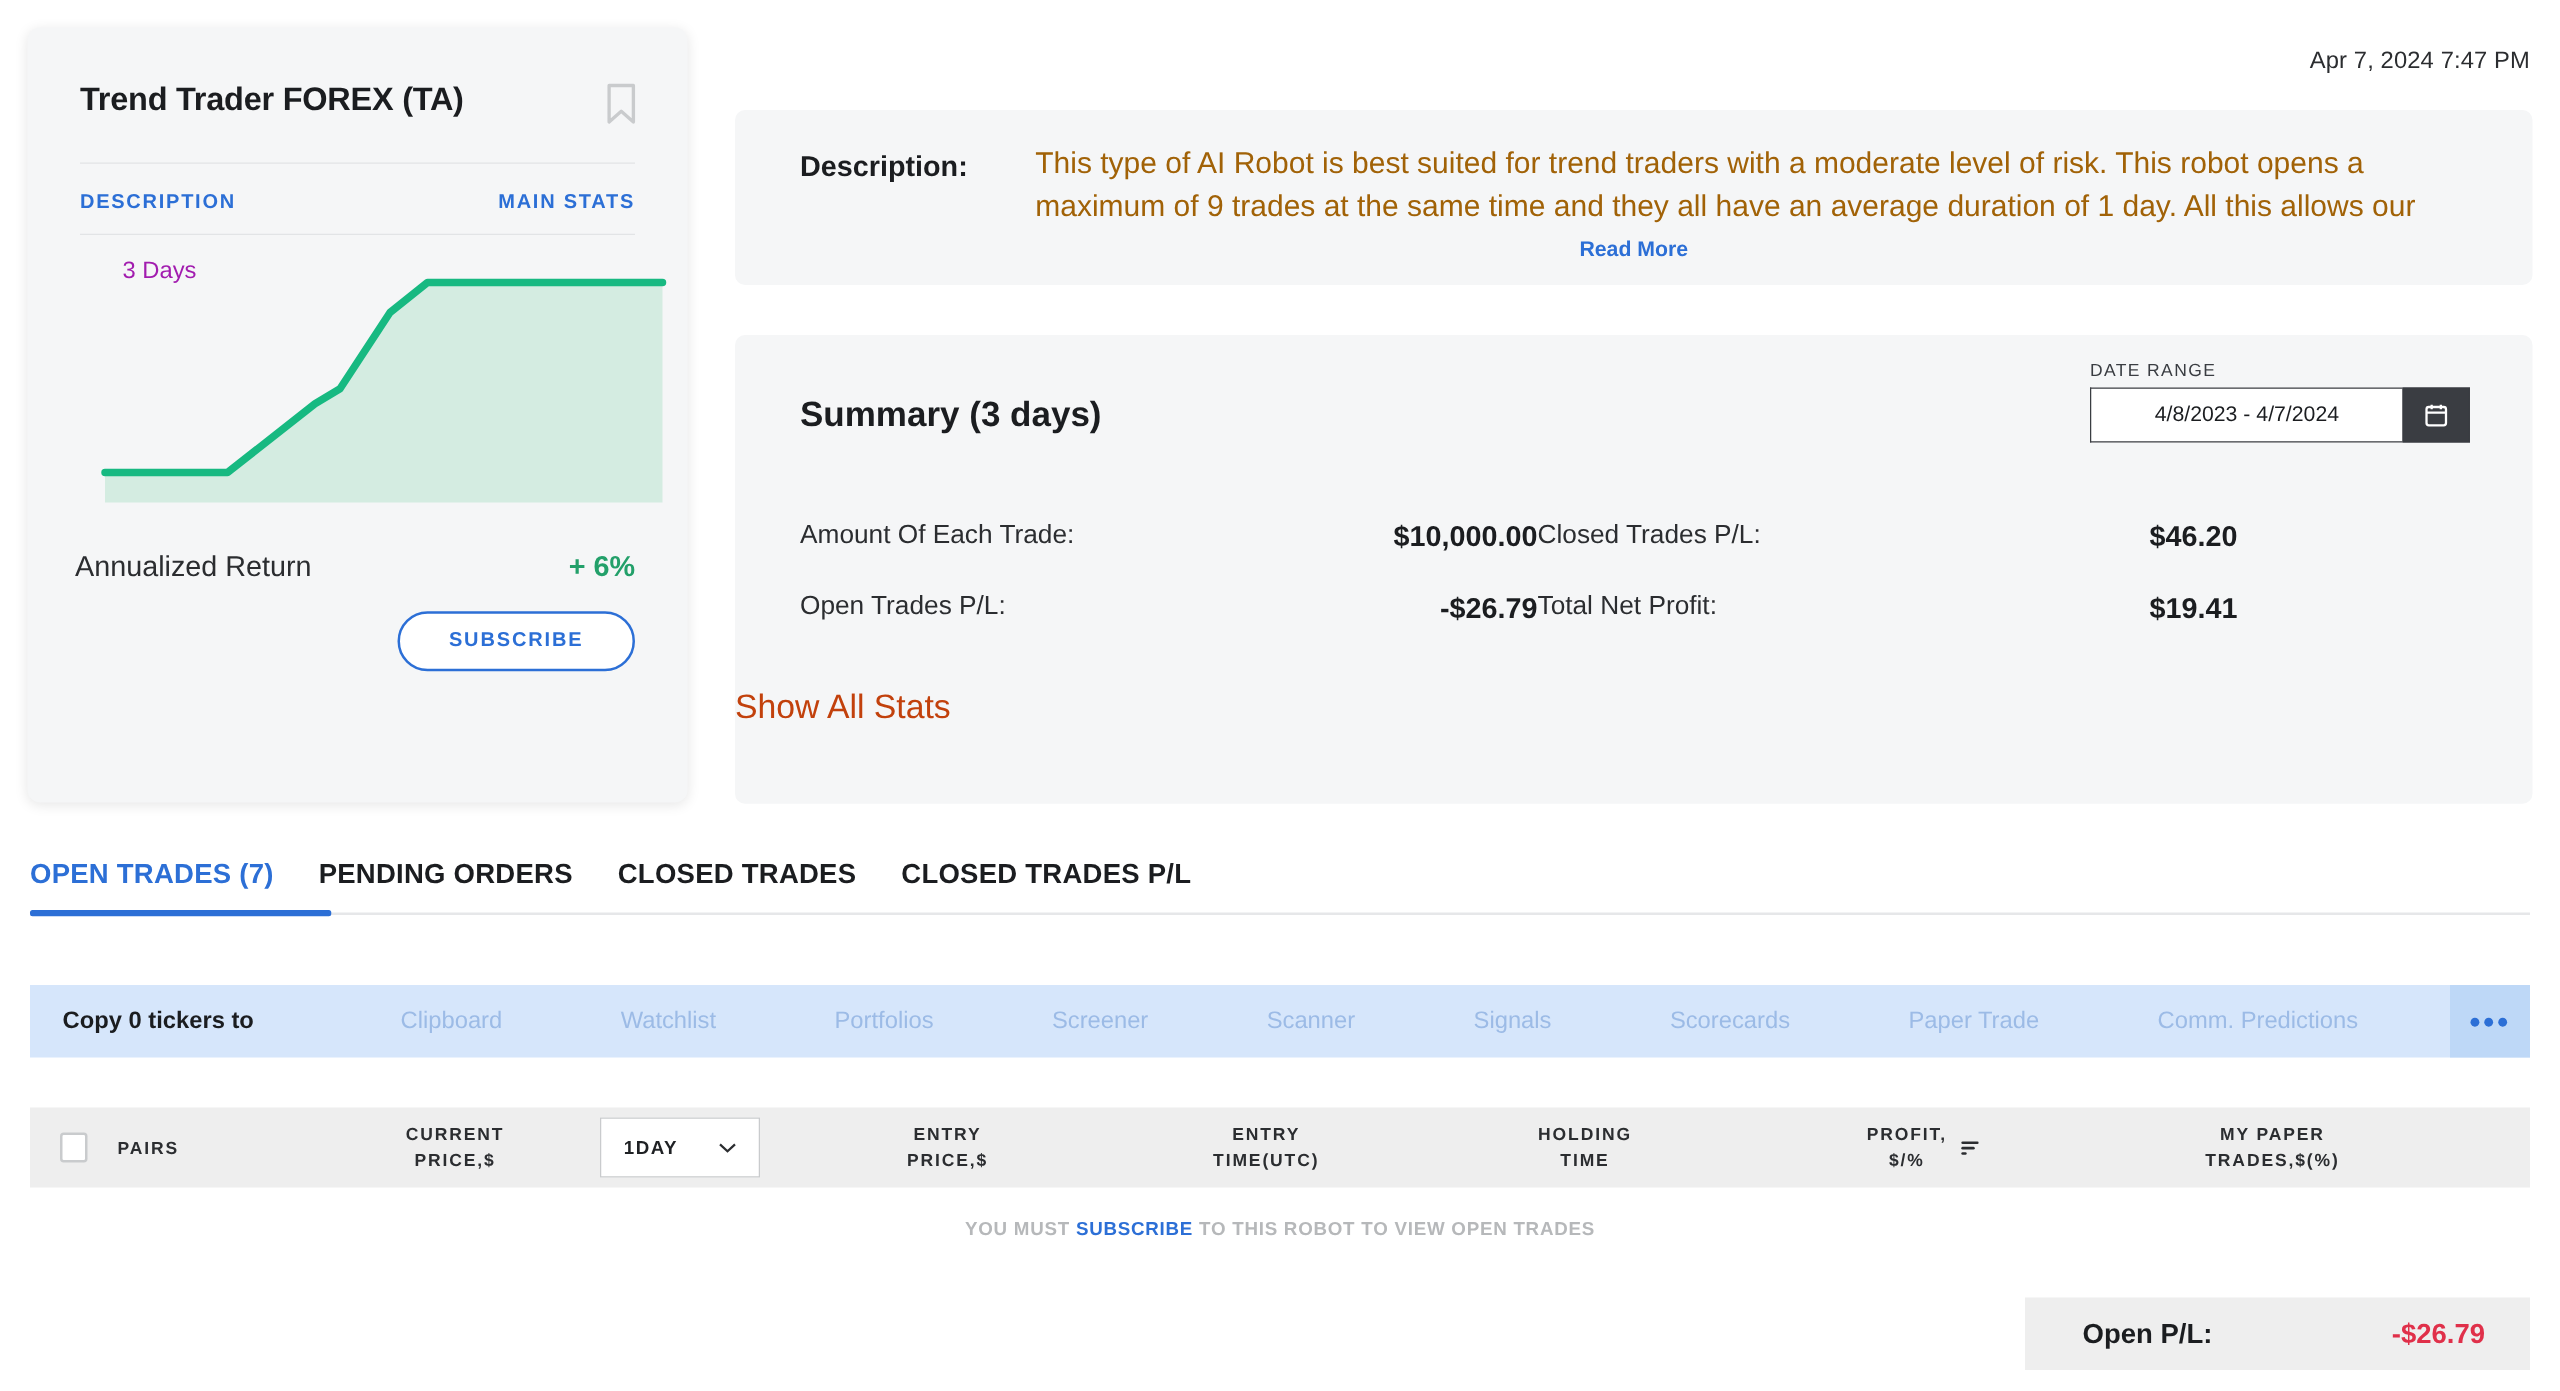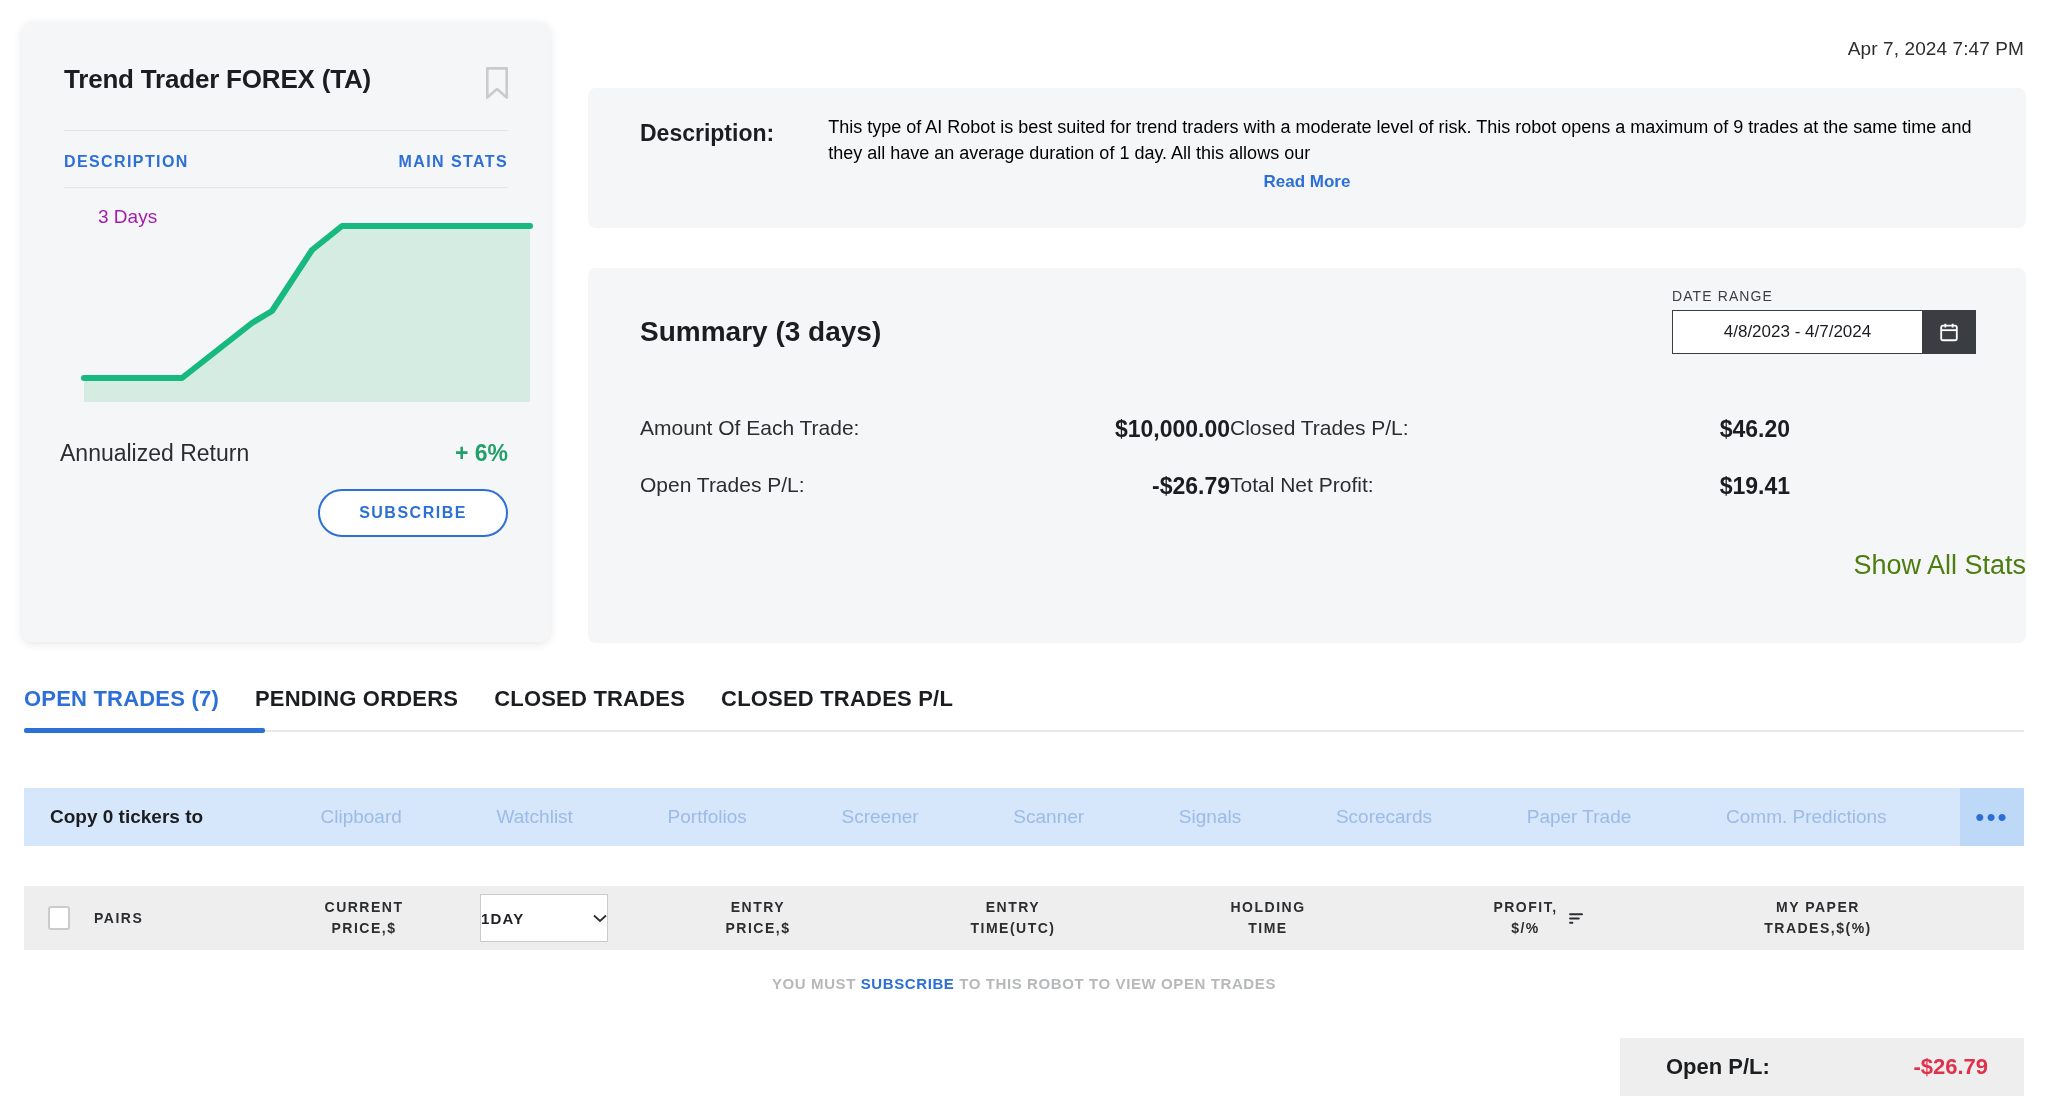--- a/index.html
+++ b/index.html
@@ -83,21 +83,21 @@
     position: absolute;
     left: 588px; top: 88px; width: 1438px; height: 140px;
     background: #f5f6f7; border-radius: 8px;
   }
   .desc-inner { display: flex; padding: 26px 30px 0 52px; gap: 24px; }
   .desc-label {
     font-size: 23px; font-weight: 700; color: #1b1d20;
     white-space: nowrap; padding-top: 6px;
   }
   .desc-text {
-    font-size: 18px; line-height: 1.45; color: #000000;
+    font-size: 24px; line-height: 1.45; color: #a16207;
     margin-left: 30px; max-width: 1210px;
   }
   .read-more {
     text-align: center; margin-top: 6px;
     font-size: 17px; font-weight: 700; color: #2c6fd6; cursor: pointer;
   }
 
   
   .summary-panel {
     position: absolute;
@@ -132,21 +132,21 @@
     width: 1340px;
     display: grid;
     grid-template-columns: 330px 260px 300px 260px;
     row-gap: 30px;
   }
   .stat-label { font-size: 21px; color: #2b2d30; }
   .stat-value { font-size: 23px; font-weight: 700; color: #1b1d20; text-align: right; }
 
   .show-all-stats {
     position: absolute; left: 0; right: 0; top: 282px;
-    text-align: right; font-size: 27px; color: #4d7c0f; cursor: pointer;
+    text-align: left; font-size: 27px; color: #c2410c; cursor: pointer;
   }
 
   
   .main-tabs {
     position: absolute; left: 0; top: 686px; width: 2048px;
   }
   .main-tabs-row { display: flex; align-items: flex-end; padding-left: 24px; gap: 0; }
   .main-tab {
     font-size: 22px; font-weight: 700; letter-spacing: .2px;
     color: #1b1d20; padding: 0 36px 18px 0; cursor: pointer;
@@ -198,21 +198,21 @@
   .checkbox-sq {
     width: 22px; height: 24px; border: 2px solid #c9cbcd;
     border-radius: 3px; background: #ffffff; cursor: pointer;
   }
   .th-pairs { width: 180px; text-align: left; }
   .th-current { width: 180px; }
   .period-select {
     width: 128px; height: 48px; margin-left: 26px;
     border: 1px solid #c9cbcd; background: #ffffff;
     display: flex; align-items: center; justify-content: space-between;
-    padding: 0 0; cursor: pointer;
+    padding: 0 18px; cursor: pointer;
   }
   .period-select span { font-size: 15px; font-weight: 700; letter-spacing: 1.2px; }
   .th-entry-price { width: 300px; }
   .th-entry-time { width: 210px; }
   .th-holding { width: 300px; }
   .th-profit { width: 240px; display: flex; align-items: center; justify-content: center; gap: 10px; }
   .th-paper { width: 320px; }
 
   
   .subscribe-notice {

